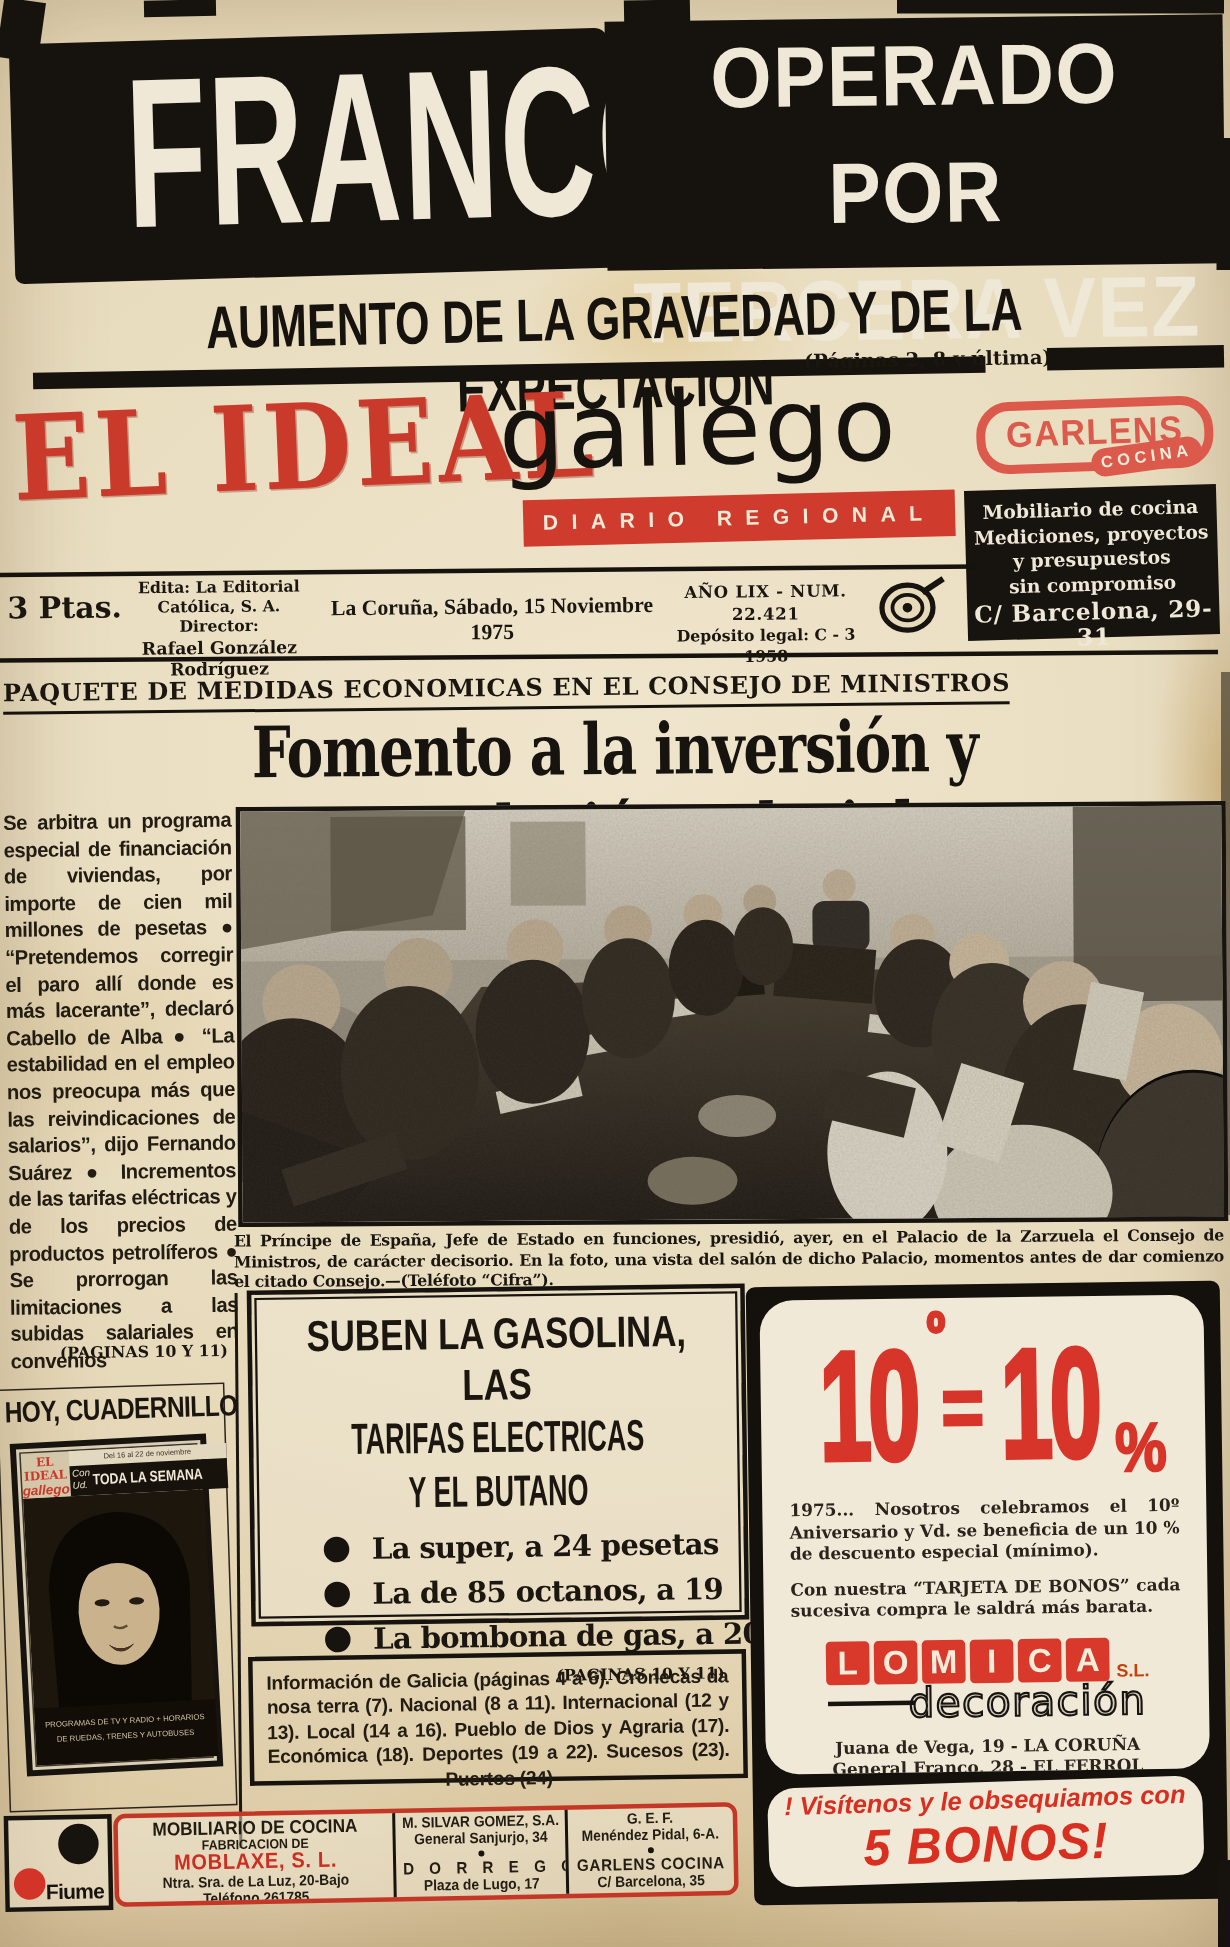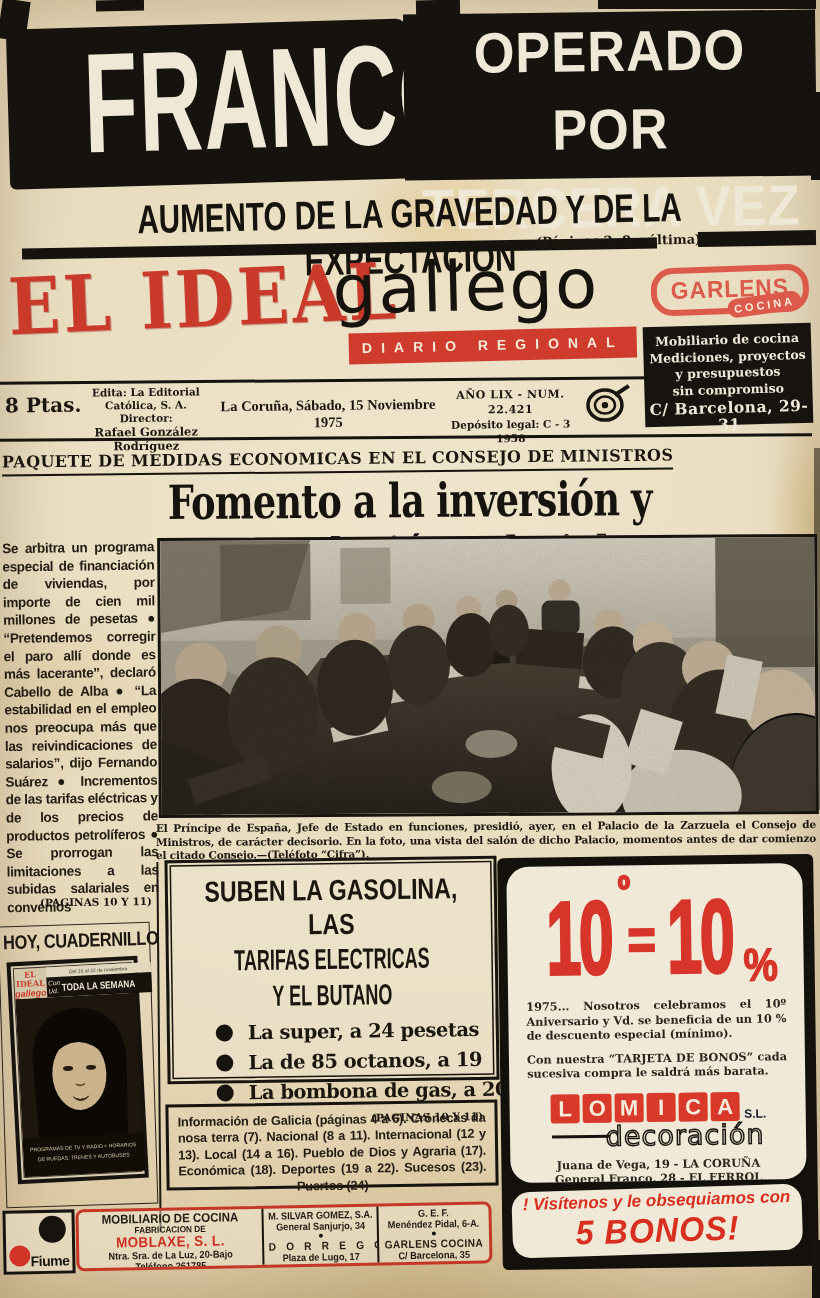--- a/index.html
+++ b/index.html
@@ -96,21 +96,21 @@
   #lomica{left:500px;top:856px;width:316px;height:412px;background:#14100b;border-radius:6px;transform:rotate(-.8deg);}
   #lomica-white{position:absolute;left:9px;top:9px;width:296px;height:316px;background:#f0e9d8;border-radius:22px;overflow:hidden;}
   #bigrow{display:flex;justify-content:center;align-items:flex-end;height:118px;margin-top:6px;transform:scaleX(.84);transform-origin:center;color:#d7352a;font-weight:bold;}
   #bigrow .b10{font-size:104px;line-height:104px;transform:scaleX(.72);letter-spacing:-4px;-webkit-text-stroke:3px #d7352a;}
   #bigrow .deg{font-size:40px;line-height:40px;align-self:flex-start;margin:-2px 0 0 -6px;-webkit-text-stroke:2px #d7352a;}
   #bigrow .eq{font-size:58px;line-height:58px;align-self:center;margin:18px -2px 0 -4px;-webkit-text-stroke:2px #d7352a;}
   #bigrow .pct{font-size:46px;line-height:46px;margin-left:-2px;-webkit-text-stroke:1.5px #d7352a;}
   .lpara{margin:9px 18px 0 18px;font-family:"DejaVu Serif",serif;font-weight:bold;font-size:11.3px;line-height:14.5px;text-align:justify;color:#2a241c;}
   #brandrow{display:flex;justify-content:center;align-items:flex-end;margin-top:13px;}
   .lsq{width:29px;height:29px;background:#d8392b;border-radius:3px;margin:0 1.5px;color:#f4ecd9;font-weight:bold;font-size:22px;line-height:29px;text-align:center;}
-  #lsuffix{color:#0f172a;font-weight:bold;font-size:12px;margin-left:3px;}
+  #lsuffix{color:#c2410c;font-weight:bold;font-size:12px;margin-left:3px;}
   #decorrow{text-align:center;margin-top:-2px;white-space:nowrap;}
   #decor-dash{display:inline-block;width:58px;height:2.5px;background:#17130e;vertical-align:8px;margin-right:-4px;}
   #decor-txt{font-family:"DejaVu Sans",sans-serif;font-size:27px;letter-spacing:1px;color:rgba(23,19,14,.12);-webkit-text-stroke:1.4px #17130e;}
   #laddr{margin-top:6px;text-align:center;font-family:"DejaVu Serif",serif;font-weight:bold;font-size:11.3px;line-height:14.5px;color:#2a241c;}
   #bonos{position:absolute;left:10px;top:332px;width:290px;height:66px;background:#f0e9d8;border-radius:18px;transform:rotate(-1deg);text-align:center;padding-top:3px;box-sizing:border-box;}
   #cta1{color:#d92f20;font-weight:bold;font-style:italic;font-size:17px;line-height:20px;}
   #cta2 span{color:#d92f20;font-weight:bold;font-style:italic;font-size:34px;line-height:38px;letter-spacing:1px;transform:scaleX(.95);}
   
   #footer{left:0;top:1202px;width:500px;height:74px;transform:rotate(-1.1deg);}
   #fiume{left:3px;top:4px;width:66px;height:58px;border:3px solid #17130e;background:rgba(240,233,215,.5);}
@@ -179,21 +179,21 @@
     <p>Mobiliario de cocina</p>
     <p>Mediciones, proyectos</p>
     <p>y presupuestos</p>
     <p>sin compromiso</p>
     <p class="addr">C/ Barcelona, 29-31</p>
   </div>
 
   <div class="abs" id="rule-top"></div>
   <div class="abs" id="rule-bottom"></div>
   <div class="abs" id="infobar">
-    <div class="abs" id="price">8 Ptas.</div>
+    <div class="abs" id="price">3 Ptas.</div>
     <div class="abs" id="edita">
       <div class="e1">Edita: La Editorial Católica, S. A.</div>
       <div class="e2">Director:</div>
       <div class="e3">Rafael González Rodríguez</div>
     </div>
     <div class="abs" id="dateline">La Coruña, Sábado, 15 Noviembre 1975</div>
     <div class="abs" id="issue">
       <div class="i1">AÑO LIX - NUM. 22.421</div>
       <div class="i2">Depósito legal: C - 3 1958</div>
     </div>

